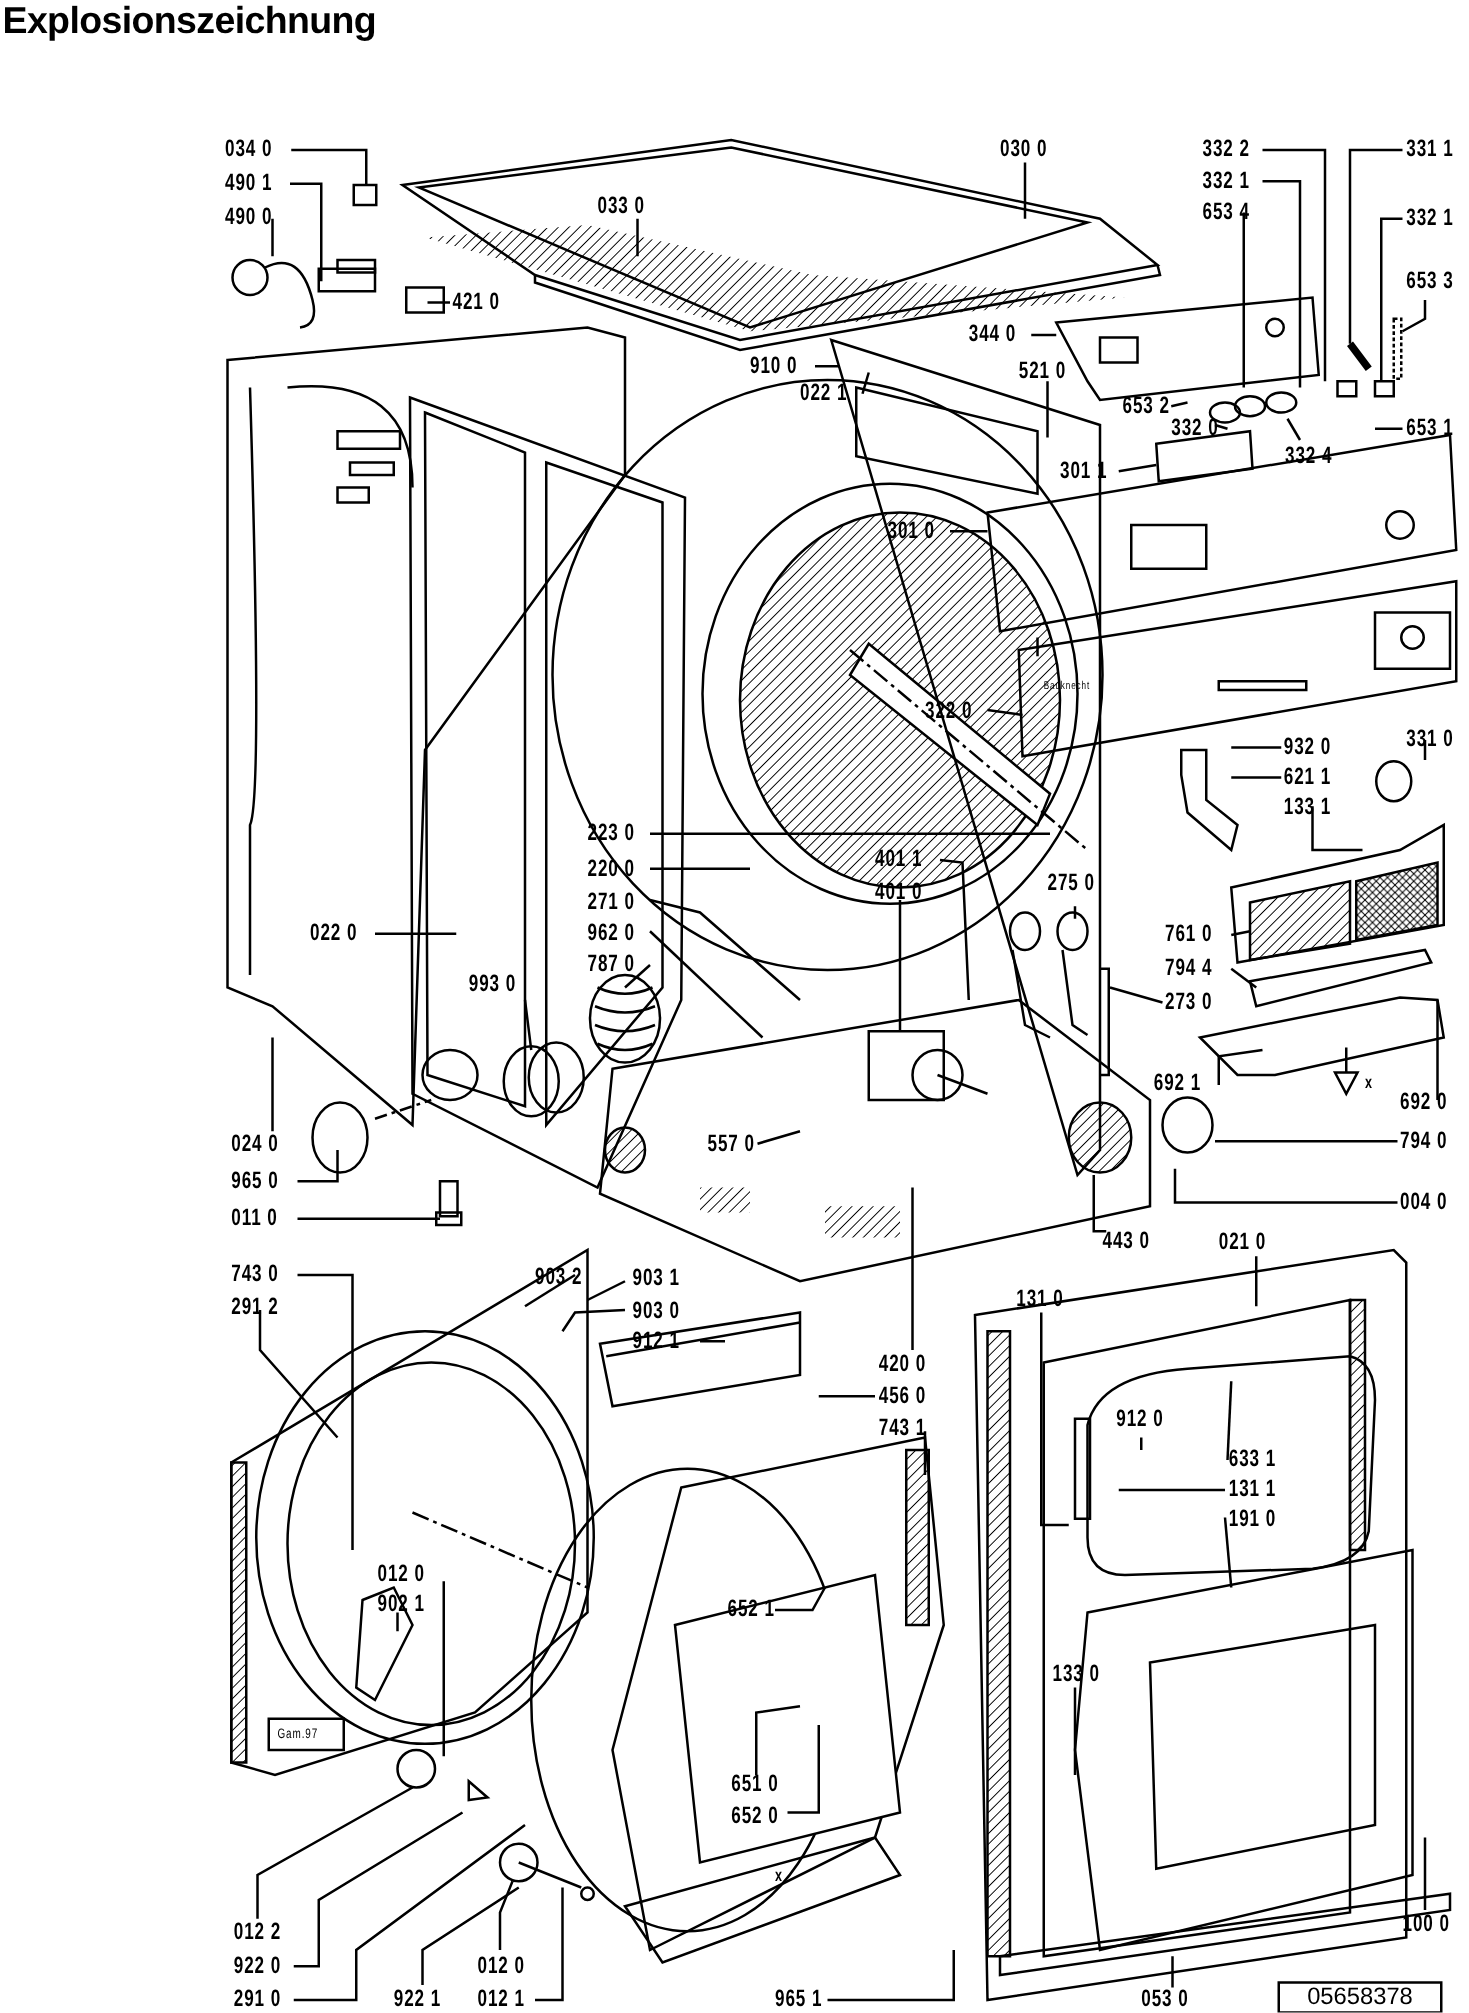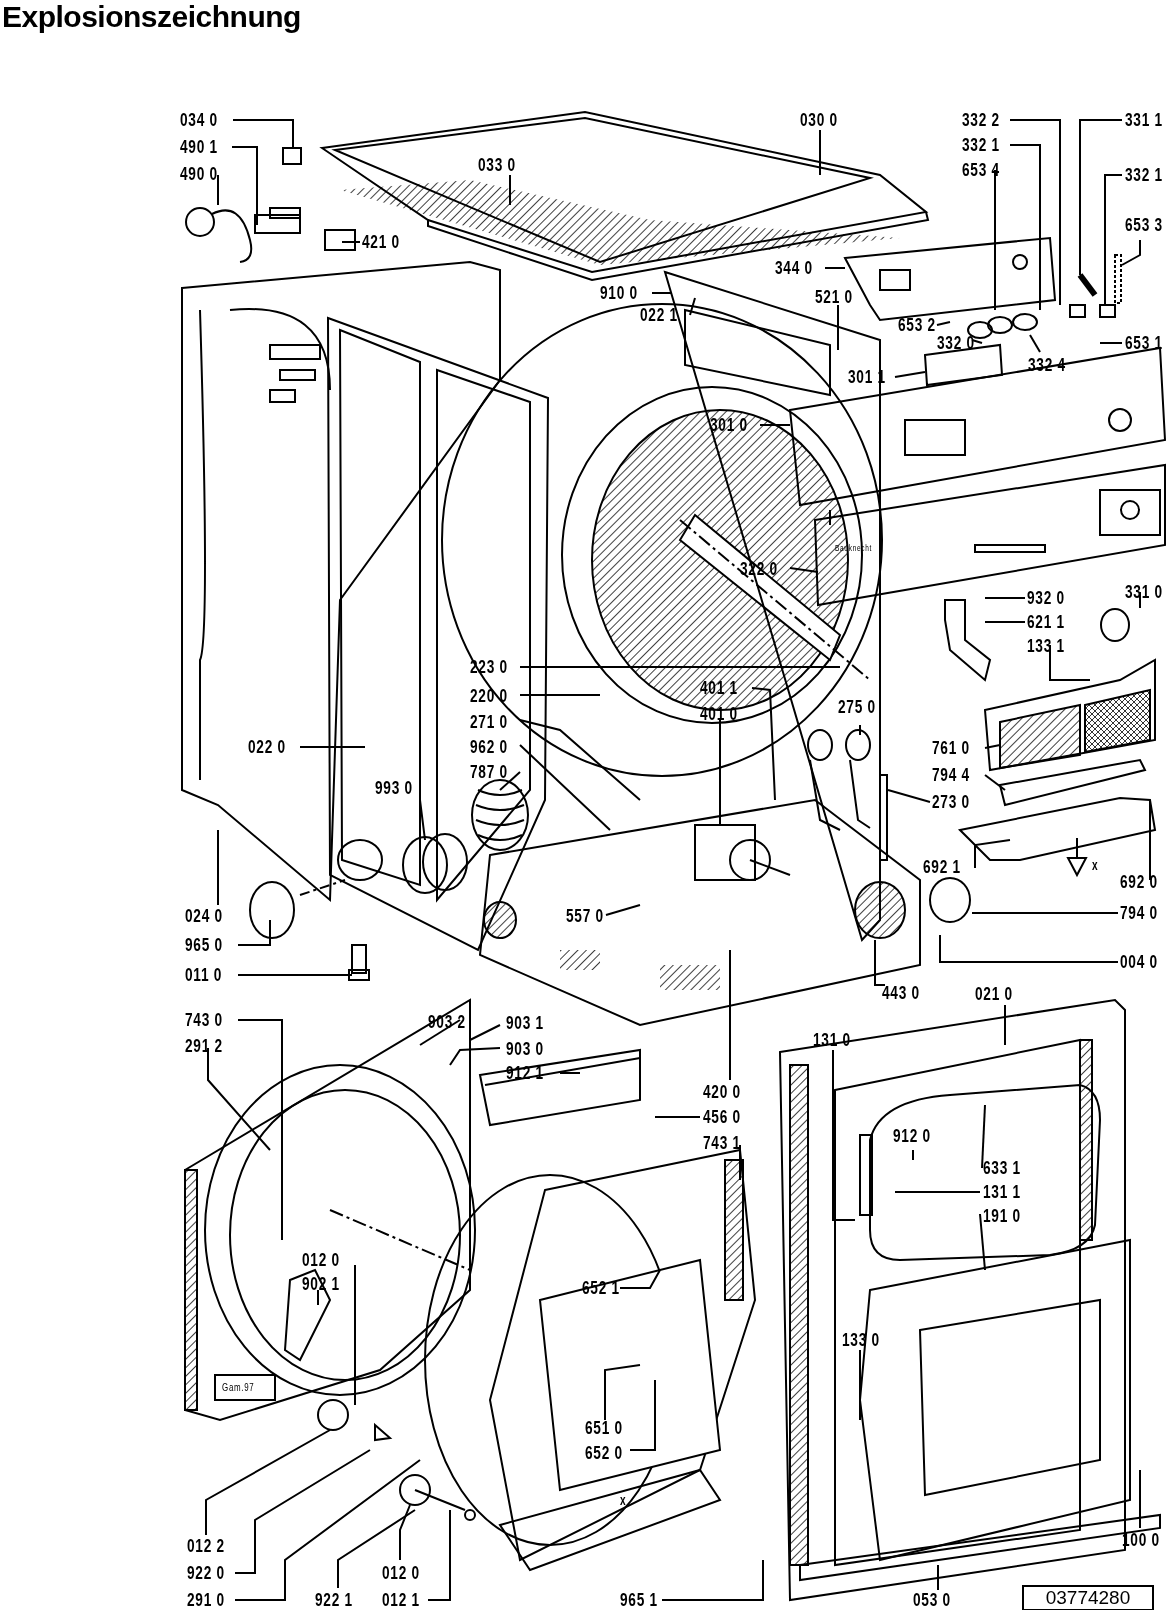--- a/index.html
+++ b/index.html
@@ -289,21 +289,21 @@
 <div class="lbl" style="left:382px;top:1590px">012 1</div>
 <div class="lbl" style="left:620px;top:1590px">965 1</div>
 <div class="lbl" style="left:913px;top:1590px">053 0</div>
 <div class="lbl" style="left:1122px;top:1530px">100 0</div>
 
 <div class="lbl" style="left:1092px;top:855px;font-size:14px">x</div>
 <div class="lbl" style="left:620px;top:1490px;font-size:14px">x</div>
 <div class="lbl" style="left:222px;top:1377px;font-size:11px;font-weight:normal">Gam.97</div>
 <div class="lbl" style="left:835px;top:538px;font-size:9px;font-weight:normal">Bauknecht</div>
 
-<div class="docno">03774280</div>
+<div class="docno">05658378</div>
 
 <svg class="art" width="1175" height="1610" viewBox="0 0 1175 1610" fill="none" stroke="#000" stroke-width="2">
   <path d="M233,120 L293,120 L293,148"></path>
   <path d="M232,147 L257,147 L257,225"></path>
   <path d="M218,175 L218,205"></path>
   <path d="M360,242 L342,242"></path>
   <path d="M510,175 L510,205"></path>
   <path d="M820,130 L820,175"></path>
   <path d="M1010,120 L1060,120 L1060,305"></path>
   <path d="M1010,145 L1040,145 L1040,310"></path>

